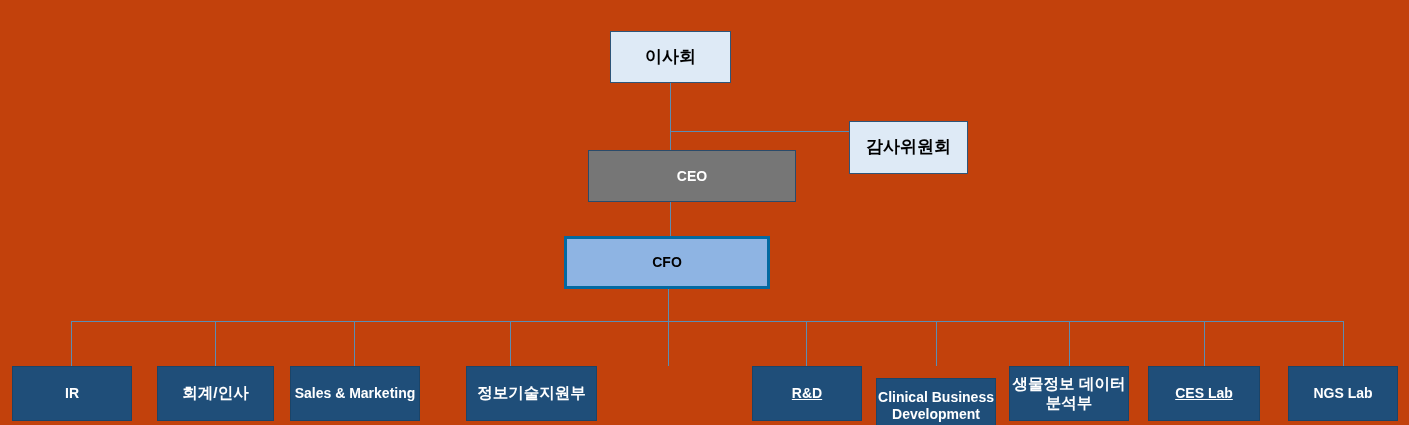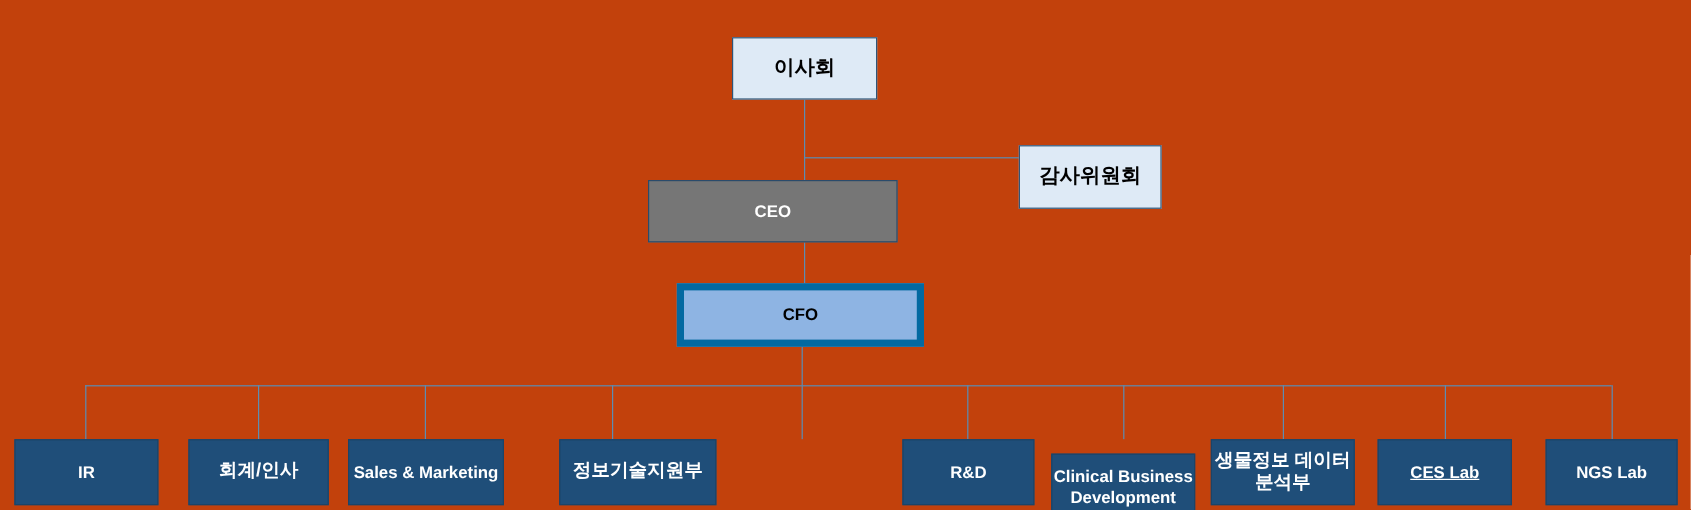--- a/index.html
+++ b/index.html
@@ -37,21 +37,21 @@
     font-size: 17px;
   }
   .node-gray {
     background: #767676;
     border: 1px solid #2a4b6b;
     color: #ffffff;
     font-size: 14px;
   }
   .node-mid {
     background: #8eb4e3;
-    border: 6px solid #0369a1;
+    border: 3px solid #0369a1;
     color: #000000;
     font-size: 14px;
   }
   .node-dark {
     background: #1f4e79;
     border: 1px solid #1b4468;
     color: #ffffff;
     font-size: 14px;
   }
   .node-dark.kr { font-size: 15.5px; }
@@ -68,21 +68,21 @@
 </style>
 </head>
 <body>
 
 <div id="org-chart">
 
   <div class="node node-light kr" style="left:610px; top:31px; width:121px; height:52px;">이사회</div>
 
   <div class="node node-light kr" style="left:849px; top:105px; width:119px; height:53px;margin-top:16px;">감사위원회</div>
 
-  <div class="node node-gray" style="left:540px; top:150px; width:208px; height:52px;">CEO</div>
+  <div class="node node-gray" style="left:588px; top:150px; width:208px; height:52px;">CEO</div>
 
   <div class="node node-mid" style="left:564px; top:236px; width:206px; height:53px;">CFO</div>
 
   <div class="conn conn-v" style="left:670px; top:83px; height:67px;"></div>
 
   <div class="conn conn-h" style="left:670px; top:131px; width:179px;"></div>
 
   <div class="conn conn-v" style="left:670px; top:202px; height:34px;"></div>
 
   <div class="conn conn-v" style="left:668px; top:289px; height:32px;"></div>
@@ -102,21 +102,21 @@
 
   <div class="node node-dark" style="left:12px; top:366px; width:120px; height:55px;">IR</div>
 
   <div class="node node-dark kr" style="left:157px; top:366px; width:117px; height:55px;">회계/인사</div>
 
   <div class="node node-dark" style="left:290px; top:366px; width:130px; height:55px;">Sales &amp; Marketing</div>
 
   <div class="node node-dark kr" style="left:466px; top:366px; width:131px; height:55px;">정보기술지원부</div>
 
 
-  <div class="node node-dark" style="left:752px; top:366px; width:110px; height:55px;">R&amp;D</div>
+  <div class="node node-dark" style="left:752px; top:366px; width:110px; height:55px;text-decoration:underline;">R&amp;D</div>
 
   <div class="node node-dark" style="left:876px; top:366px; width:120px; height:55px;margin-top:12px;">Clinical Business
 Development</div>
 
   <div class="node node-dark kr" style="left:1009px; top:366px; width:120px; height:55px;">생물정보 데이터
 분석부</div>
 
   <div class="node node-dark" style="left:1148px; top:366px; width:112px; height:55px;text-decoration:underline;">CES Lab</div>
 
   <div class="node node-dark" style="left:1288px; top:366px; width:110px; height:55px;">NGS Lab</div>

